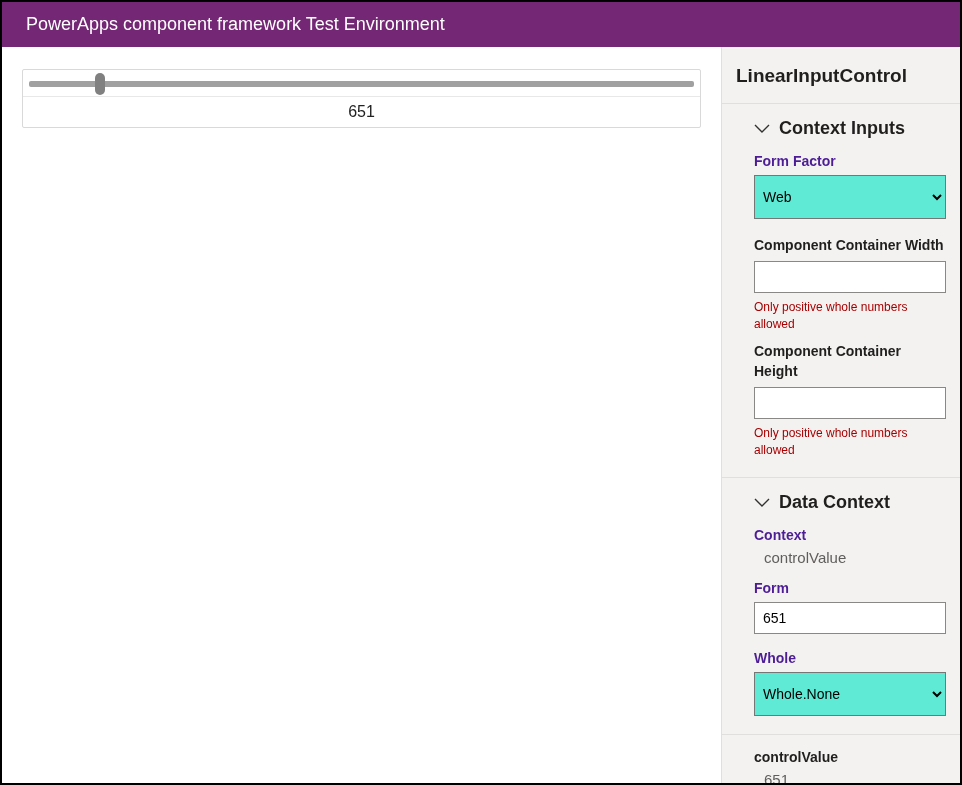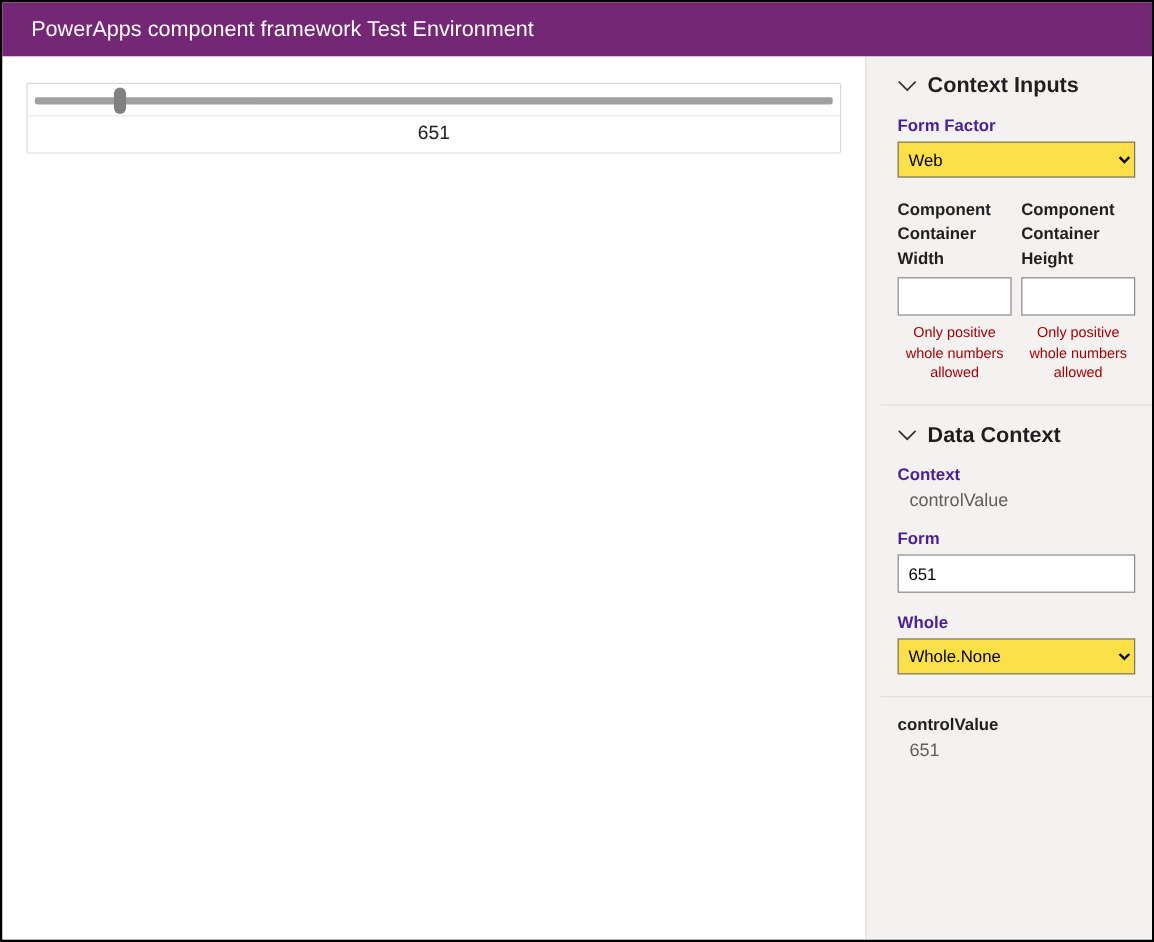--- a/index.html
+++ b/index.html
@@ -100,22 +100,21 @@
     }
     .sidebar-title {
       font-size: 19px;
       font-weight: 700;
       padding: 18px 14px 16px 14px;
       color: #201f1e;
       border-bottom: 1px solid #e1dfdd;
     }
     .section {
       border-bottom: 1px solid #e1dfdd;
-      padding: 14px 14px 18px 14px;
-      margin-left: 12px;
+      padding: 14px 14px 18px 32px;
     }
     .section-header {
       display: flex;
       align-items: center;
       gap: 9px;
       cursor: pointer;
       margin-bottom: 14px;
     }
     .section-header-title {
       font-size: 18px;
@@ -147,48 +146,48 @@
       width: 100%;
       height: 32px;
       border: 1px solid #8a8886;
       background: #fff;
       padding: 4px 8px;
       font-size: 14px;
       font-family: inherit;
     }
     .select {
       width: 100%;
-      height: 30px;
+      height: 44px;
       border: 1px solid #767676;
-      background: #fde047;
+      background: #5eead4;
       padding: 3px 4px;
       font-size: 14px;
       font-family: inherit;
     }
     .two-col {
       display: flex;
       gap: 8px;
+      flex-direction: column;
     }
     .two-col > div {
       flex: 1;
       min-width: 0;
     }
     .small-label {
       font-weight: 600;
       font-size: 14px;
       line-height: 1.45;
       color: #201f1e;
       margin-bottom: 6px;
     }
     .err {
       color: #a80000;
       font-size: 12px;
       line-height: 1.4;
       margin-top: 6px;
-      text-align: center;
     }
     .output-label {
       font-weight: 600;
       font-size: 14px;
       color: #201f1e;
       margin-bottom: 6px;
     }
     .output-value {
       color: #605e5c;
       font-size: 15px;
@@ -206,20 +205,21 @@
     <div class="main">
       <div class="slider-container">
         <div class="slider-track-wrap">
           <input type="range" class="slider" value="100" min="0" max="1000" style="">
         </div>
         <div class="slider-value">651</div>
       </div>
     </div>
 
     <div class="sidebar">
+      <div class="sidebar-title">LinearInputControl</div>
 
       <div class="section">
         <div class="section-header">
           <span class="chevron">
             <svg width="16" height="12" viewBox="0 0 16 12">
                 <path d="M1 2 L8 9 L15 2" stroke="#323130" stroke-width="1.4" fill="none"></path>
               </svg>
           </span>
           <span class="section-header-title">Context Inputs</span>
         </div>

